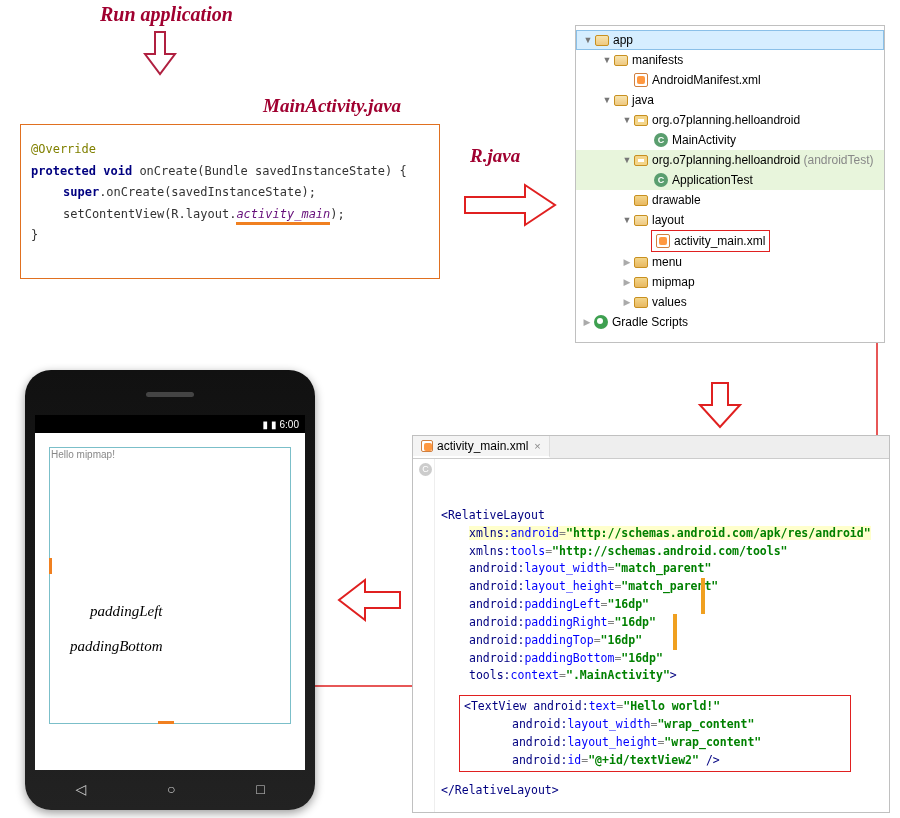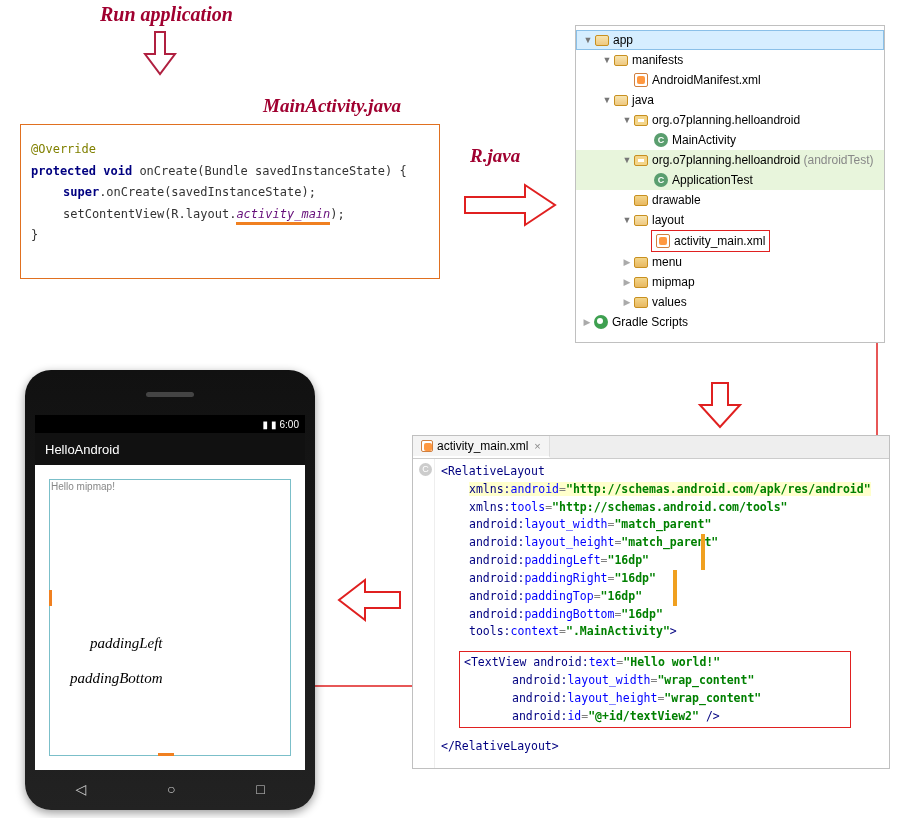--- a/index.html
+++ b/index.html
@@ -211,21 +211,21 @@
 <div class="xml-panel">
   <div style="border-bottom:1px solid #ccc; background:#eee;">
     <span class="xml-tab">
         <span class="ticon xml" style="width:12px;height:12px;margin-right:4px;"></span>
         <span>activity_main.xml</span>
         <span class="close">×</span>
       </span>
   </div>
   <div style="display:flex;">
     <div style="width:22px;border-right:1px solid #eee;"><span class="xml-gutter-c">C</span></div>
-    <div class="xml-code" style="flex:1;padding-left:6px;">
+    <div class="xml-code" style="flex:1;padding-left:6px;margin-top:44px;">
       <div><span class="tag">&lt;RelativeLayout</span></div>
       <div style="padding-left:28px;"><span class="yellow-hl"><span class="ns">xmlns:</span><span class="attr">android</span><span class="grey">=</span><span class="val">"http://schemas.android.com/apk/res/android"</span></span></div>
       <div style="padding-left:28px;"><span class="ns">xmlns:</span><span class="attr">tools</span><span class="grey">=</span><span class="val">"http://schemas.android.com/tools"</span></div>
       <div style="padding-left:28px;"><span class="ns">android:</span><span class="attr">layout_width</span><span class="grey">=</span><span class="val">"match_parent"</span></div>
       <div style="padding-left:28px;position:relative;"><span class="ns">android:</span><span class="attr">layout_height</span><span class="grey">=</span><span class="val">"match_parent"</span><span style="position:absolute;left:260px;top:0;width:4px;height:36px;background:#f0a020;"></span></div>
       <div style="padding-left:28px;"><span class="ns">android:</span><span class="attr">paddingLeft</span><span class="grey">=</span><span class="val">"16dp"</span></div>
       <div style="padding-left:28px;position:relative;"><span class="ns">android:</span><span class="attr">paddingRight</span><span class="grey">=</span><span class="val">"16dp"</span><span style="position:absolute;left:232px;top:0;width:4px;height:36px;background:#f0a020;"></span></div>
       <div style="padding-left:28px;"><span class="ns">android:</span><span class="attr">paddingTop</span><span class="grey">=</span><span class="val">"16dp"</span></div>
       <div style="padding-left:28px;"><span class="ns">android:</span><span class="attr">paddingBottom</span><span class="grey">=</span><span class="val">"16dp"</span></div>
       <div style="padding-left:28px;"><span class="ns">tools:</span><span class="attr">context</span><span class="grey">=</span><span class="val">".MainActivity"</span><span class="tag">&gt;</span></div>
@@ -243,23 +243,20 @@
 </div>
 
 <div class="phone">
   <div class="phone-speaker"></div>
   <div class="phone-screen">
     <div class="phone-status">
       <span class="sig"></span>
       <span>▮</span>
       <span>6:00</span>
     </div>
-    <div class="phone-title">
-        <span>HelloAndroid</span>
-      </div>
     <div class="phone-content">
       <div class="layout-outline"></div>
       <div class="hello-text">Hello mipmap!</div>
       <div class="pad-label" style="top:170px;left:55px;">paddingLeft</div>
       <div class="pad-label" style="top:205px;left:35px;">paddingBottom</div>
     </div>
   </div>
   <div class="phone-nav">
     <span>◁</span>
     <span>○</span>

